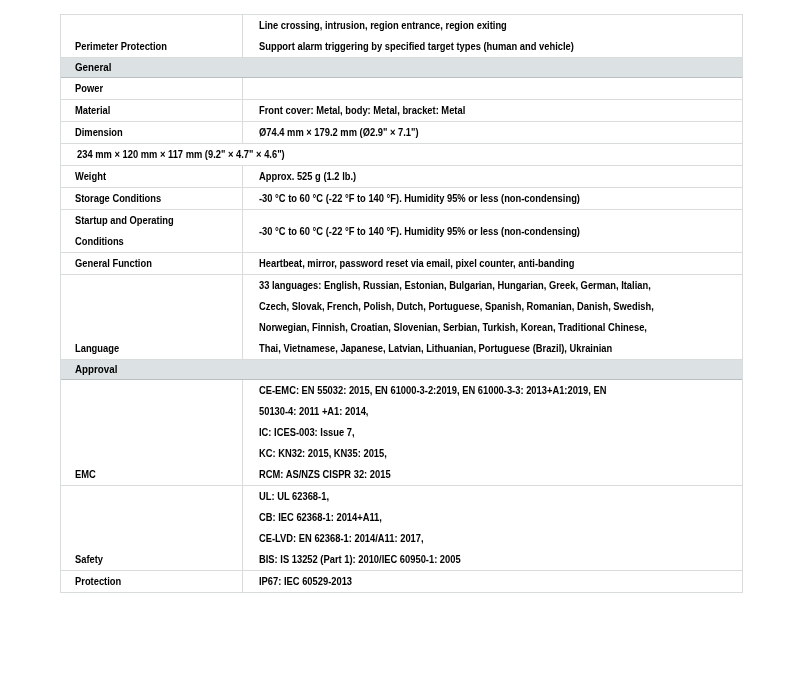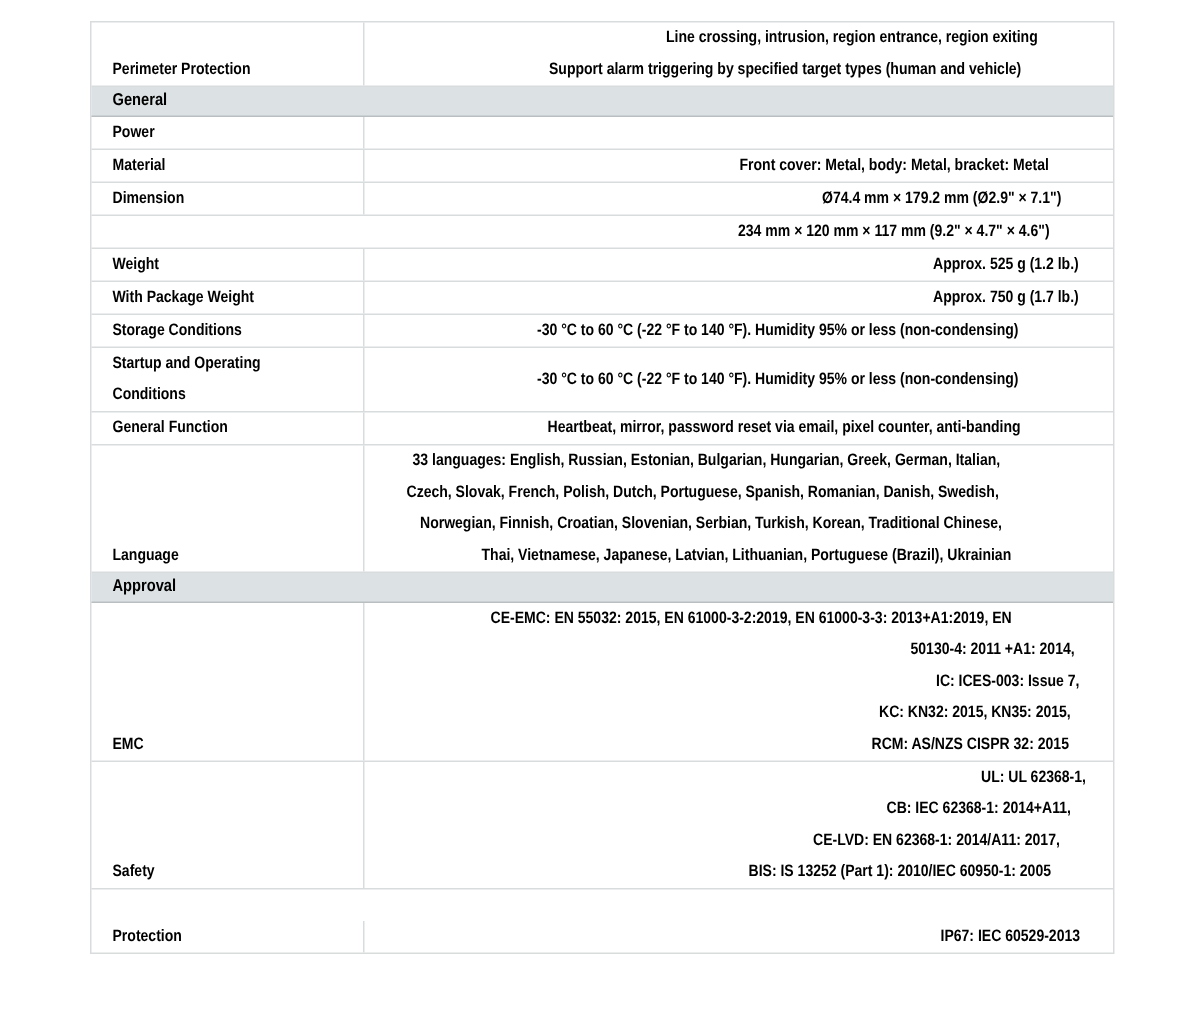--- a/index.html
+++ b/index.html
@@ -12,31 +12,31 @@
   body{
     width:800px;height:680px;position:relative;overflow:hidden;
     font-family:"Liberation Sans", sans-serif;color:var(--text-color);
   }
   .spec-table{
     position:absolute;left:60px;top:14px;width:683px;
     border:1px solid var(--row-border);
     box-sizing:border-box;
   }
   .data-row{display:flex;border-bottom:1px solid var(--row-border);}
-  .data-row:last-child{border-bottom:none;margin-top:21px;}
+  .data-row:last-child{border-bottom:none;}
   .label-cell{
     width:182px;flex:0 0 182px;box-sizing:border-box;
     border-right:1px solid var(--row-border);
     padding:0 6px 0 14px;
     display:flex;flex-direction:column;justify-content:flex-end;
   }
   .value-cell{
     flex:1;min-width:0;box-sizing:border-box;
     padding:0 6px 0 16px;
-    display:flex;flex-direction:column;justify-content:center;align-items:flex-end;
+    display:flex;flex-direction:column;justify-content:center;
   }
   .line{
     font-size:11px;font-weight:bold;line-height:21px;
     white-space:nowrap;
     transform:scaleX(0.85);transform-origin:0 50%;
   }
   .section-row{
     background:var(--section-bg);
     border-bottom:1px solid var(--section-border);
     height:20px;display:flex;align-items:flex-end;
@@ -85,28 +85,20 @@
       <div class="value-cell">
         <div class="line">234 mm × 120 mm × 117 mm (9.2" × 4.7" × 4.6")</div>
       </div>
     </div>
     <div class="data-row">
       <div class="label-cell">
         <div class="line">Weight</div>
       </div>
       <div class="value-cell">
         <div class="line">Approx. 525 g (1.2 lb.)</div>
-      </div>
-    </div>
-    <div class="data-row">
-      <div class="label-cell">
-        <div class="line">With Package Weight</div>
-      </div>
-      <div class="value-cell">
-        <div class="line">Approx. 750 g (1.7 lb.)</div>
       </div>
     </div>
     <div class="data-row">
       <div class="label-cell">
         <div class="line">Storage Conditions</div>
       </div>
       <div class="value-cell">
         <div class="line">-30 °C to 60 °C (-22 °F to 140 °F). Humidity 95% or less (non-condensing)</div>
       </div>
     </div>

